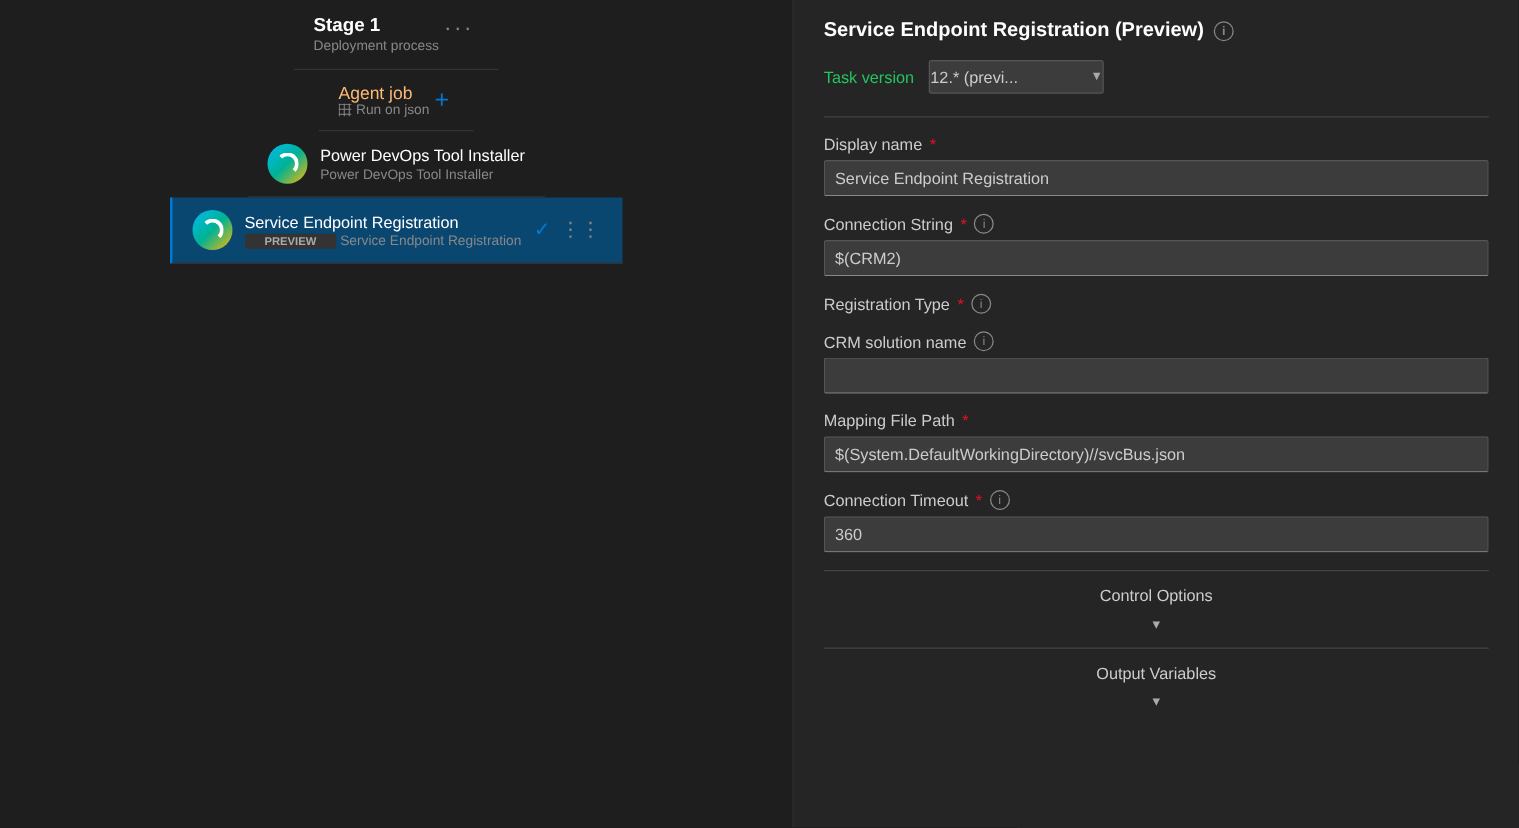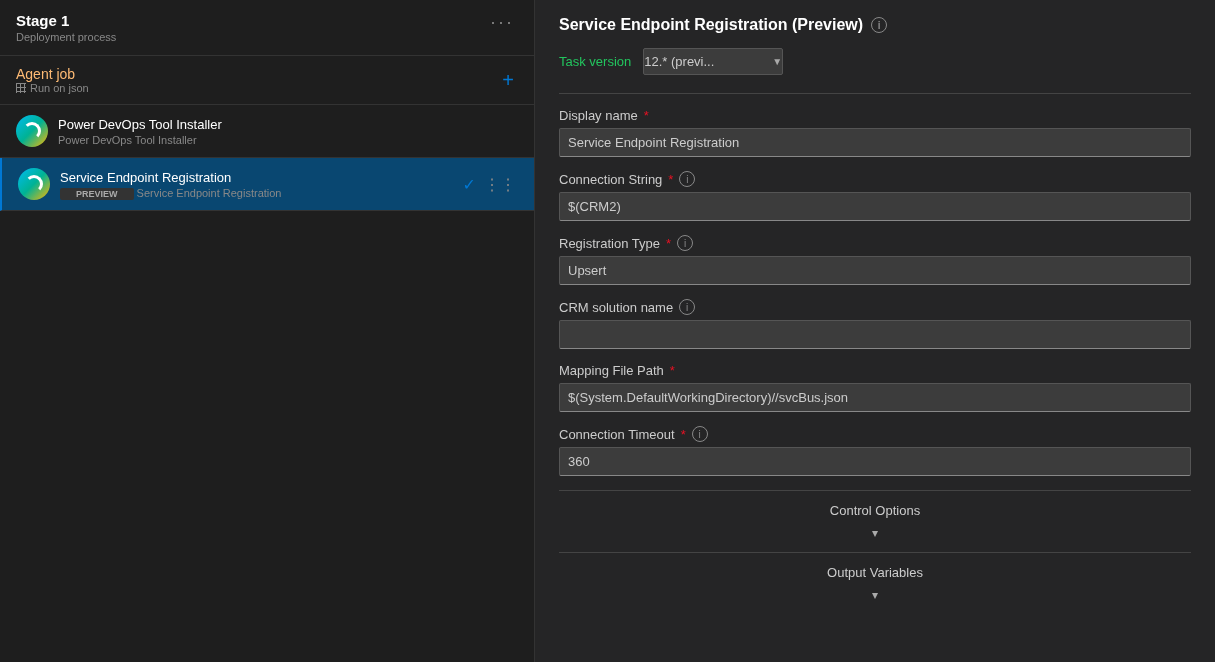--- a/index.html
+++ b/index.html
@@ -9,25 +9,26 @@
       font-family: 'Segoe UI', Arial, sans-serif;
       font-size: 13px;
       display: flex;
       height: 662px;
       width: 1215px;
       overflow: hidden;
     }
 
     
     .left-panel {
-      width: 535px;
+      width: 635px;
       background: #1e1e1e;
       border-right: 1px solid #333;
       display: flex;
       flex-direction: column;
+      align-items: center;
     }
 
     .stage-header {
       padding: 12px 16px;
       border-bottom: 1px solid #333;
       display: flex;
       justify-content: space-between;
       align-items: flex-start;
     }
     .stage-title {
@@ -381,21 +382,20 @@
     </div>
     <input type="text" class="field-input" value="$(CRM2)" style="">
   </div>
 
   <div class="field-group">
     <div class="field-label">
       <span>Registration Type</span>
       <span class="required-star">*</span>
       <span class="info-icon">i</span>
     </div>
-    <input type="text" class="field-input" value="Upsert" style="">
   </div>
 
   <div class="field-group">
     <div class="field-label">
       <span>CRM solution name</span>
       <span class="info-icon">i</span>
     </div>
     <input type="text" class="field-input" value="" style="">
   </div>
 

